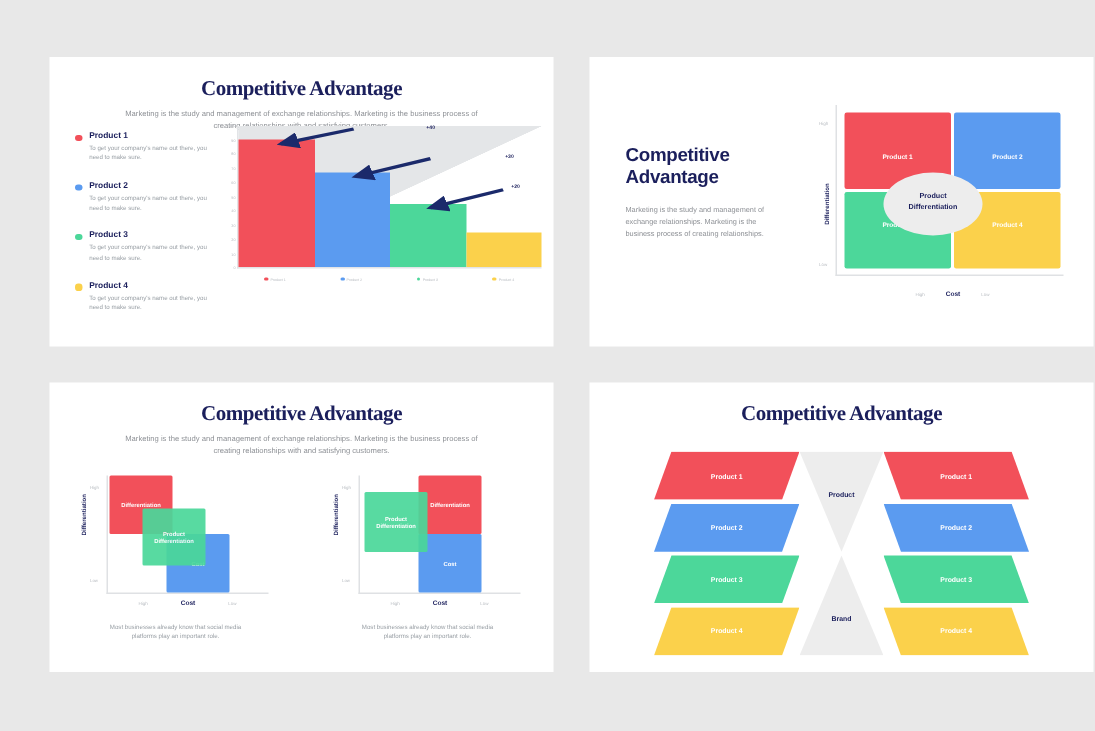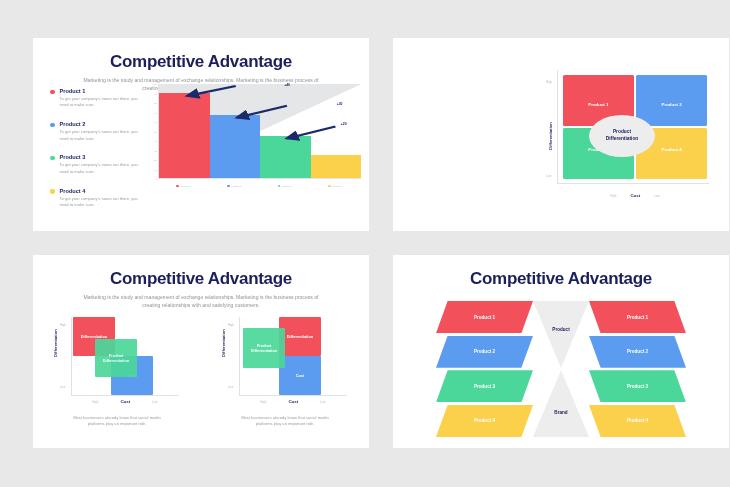--- a/index.html
+++ b/index.html
@@ -26,22 +26,23 @@
   }
 
   
   .title{
     color:#1b1f5c;
     font-weight:bold;
     letter-spacing:-0.3px;
     text-align:center;
   }
   .s1 .title, .s3 .title, .s4 .title{
-    font-size:17px;
+    font-size:14px;
     margin:14px 0 0 0;
+    font-family:Liberation Serif, serif;
   }
   .subtitle{
     color:#8e9196;
     font-size:5.1px;
     line-height:1.5;
     text-align:center;
     margin:5px auto 0 auto;
     width:250px;
   }
 
@@ -355,20 +356,27 @@
               <span class="xleg-dot" style="background:#fbd14b"></span>
               <span class="xleg-txt">Product 4</span>
             </span>
           </div>
         </div>
       </div>
     </div>
   </div>
 
   <div class="slide s2">
+    <div class="left">
+      <p class="title2">
+        <span>Competitive</span><br>
+        <span>Advantage</span>
+      </p>
+      <p class="para">Marketing is the study and management of exchange relationships. Marketing is the business process of creating relationships.</p>
+    </div>
 
     <div class="matrix-wrap">
       <span class="ax-y-lab">Differentiation</span>
       <span class="ax-y-hi">High</span>
       <span class="ax-y-lo">Low</span>
 
       <div class="mx-axes"></div>
 
       <div class="quads">
         <div class="q q1">

